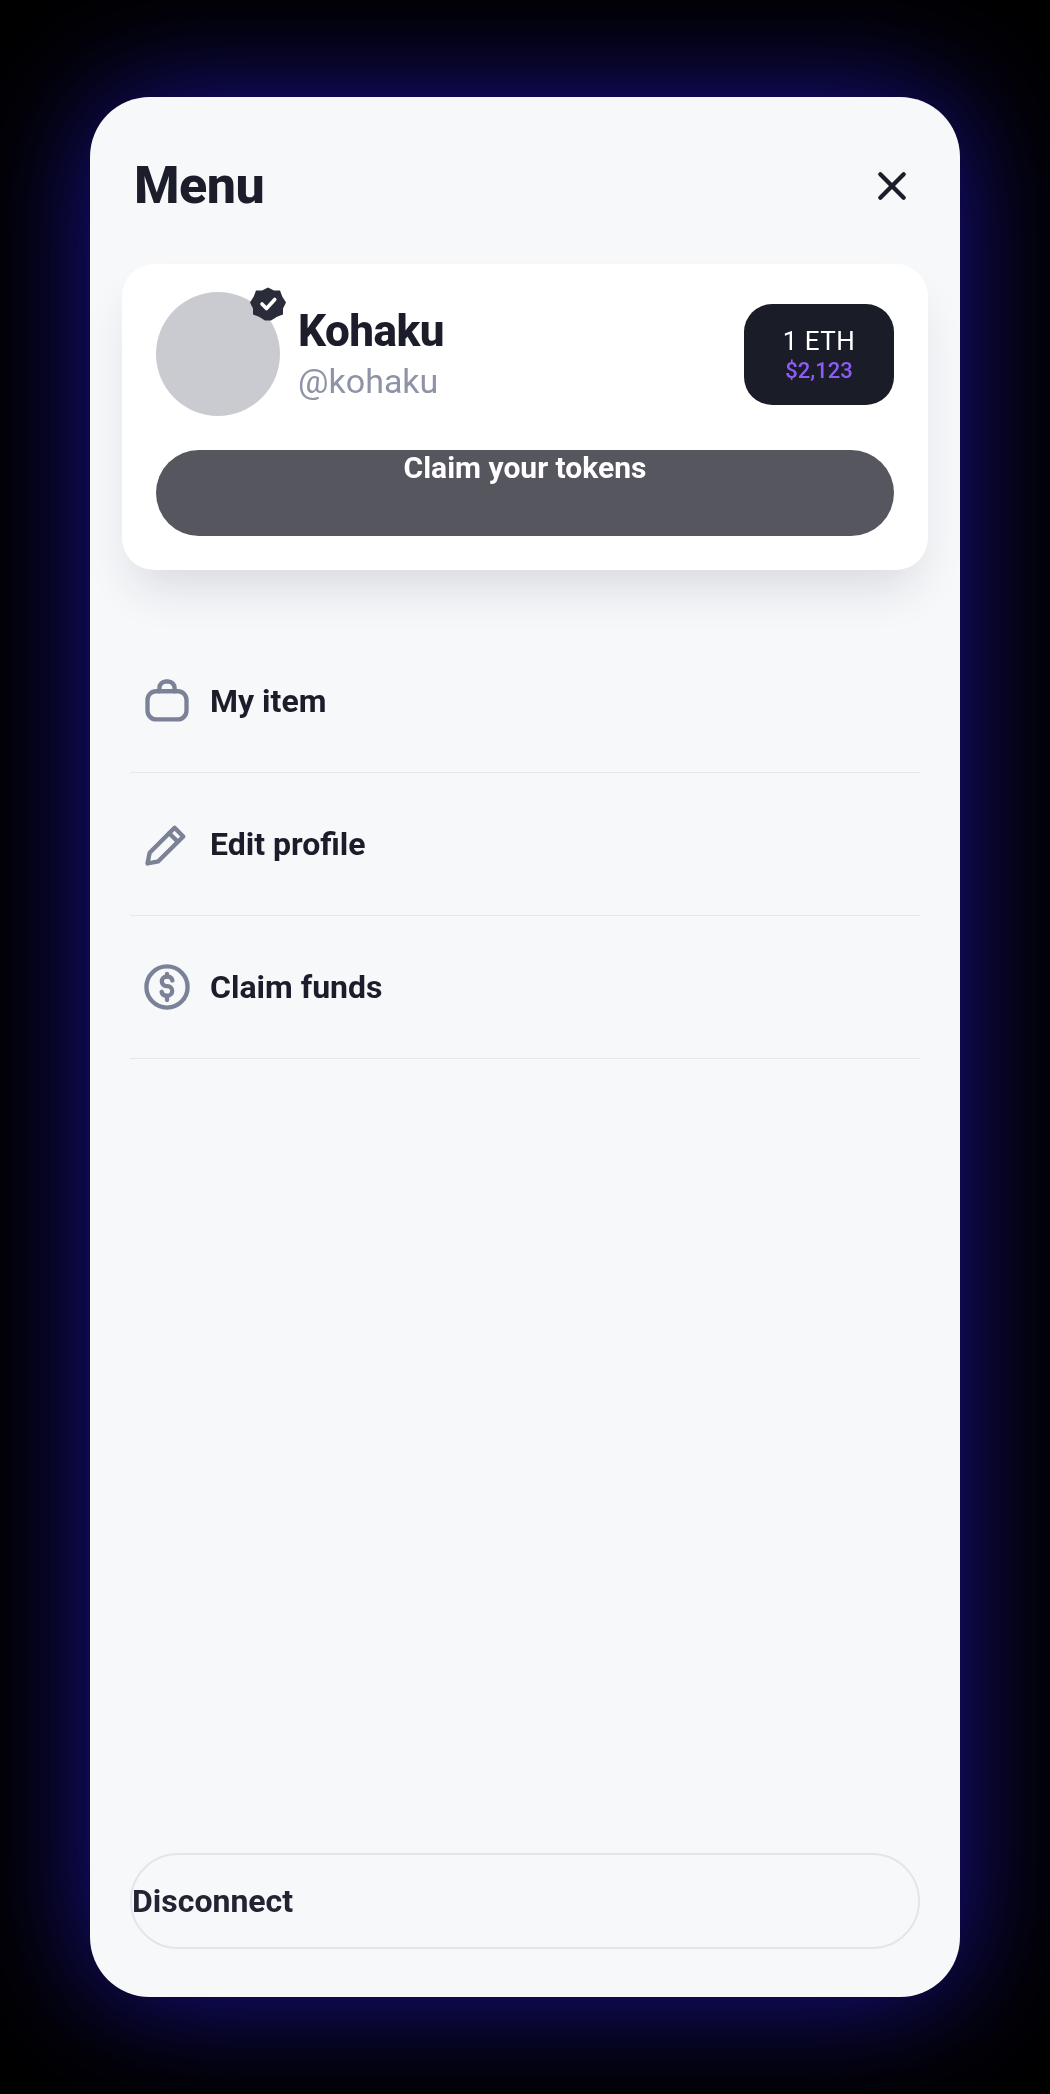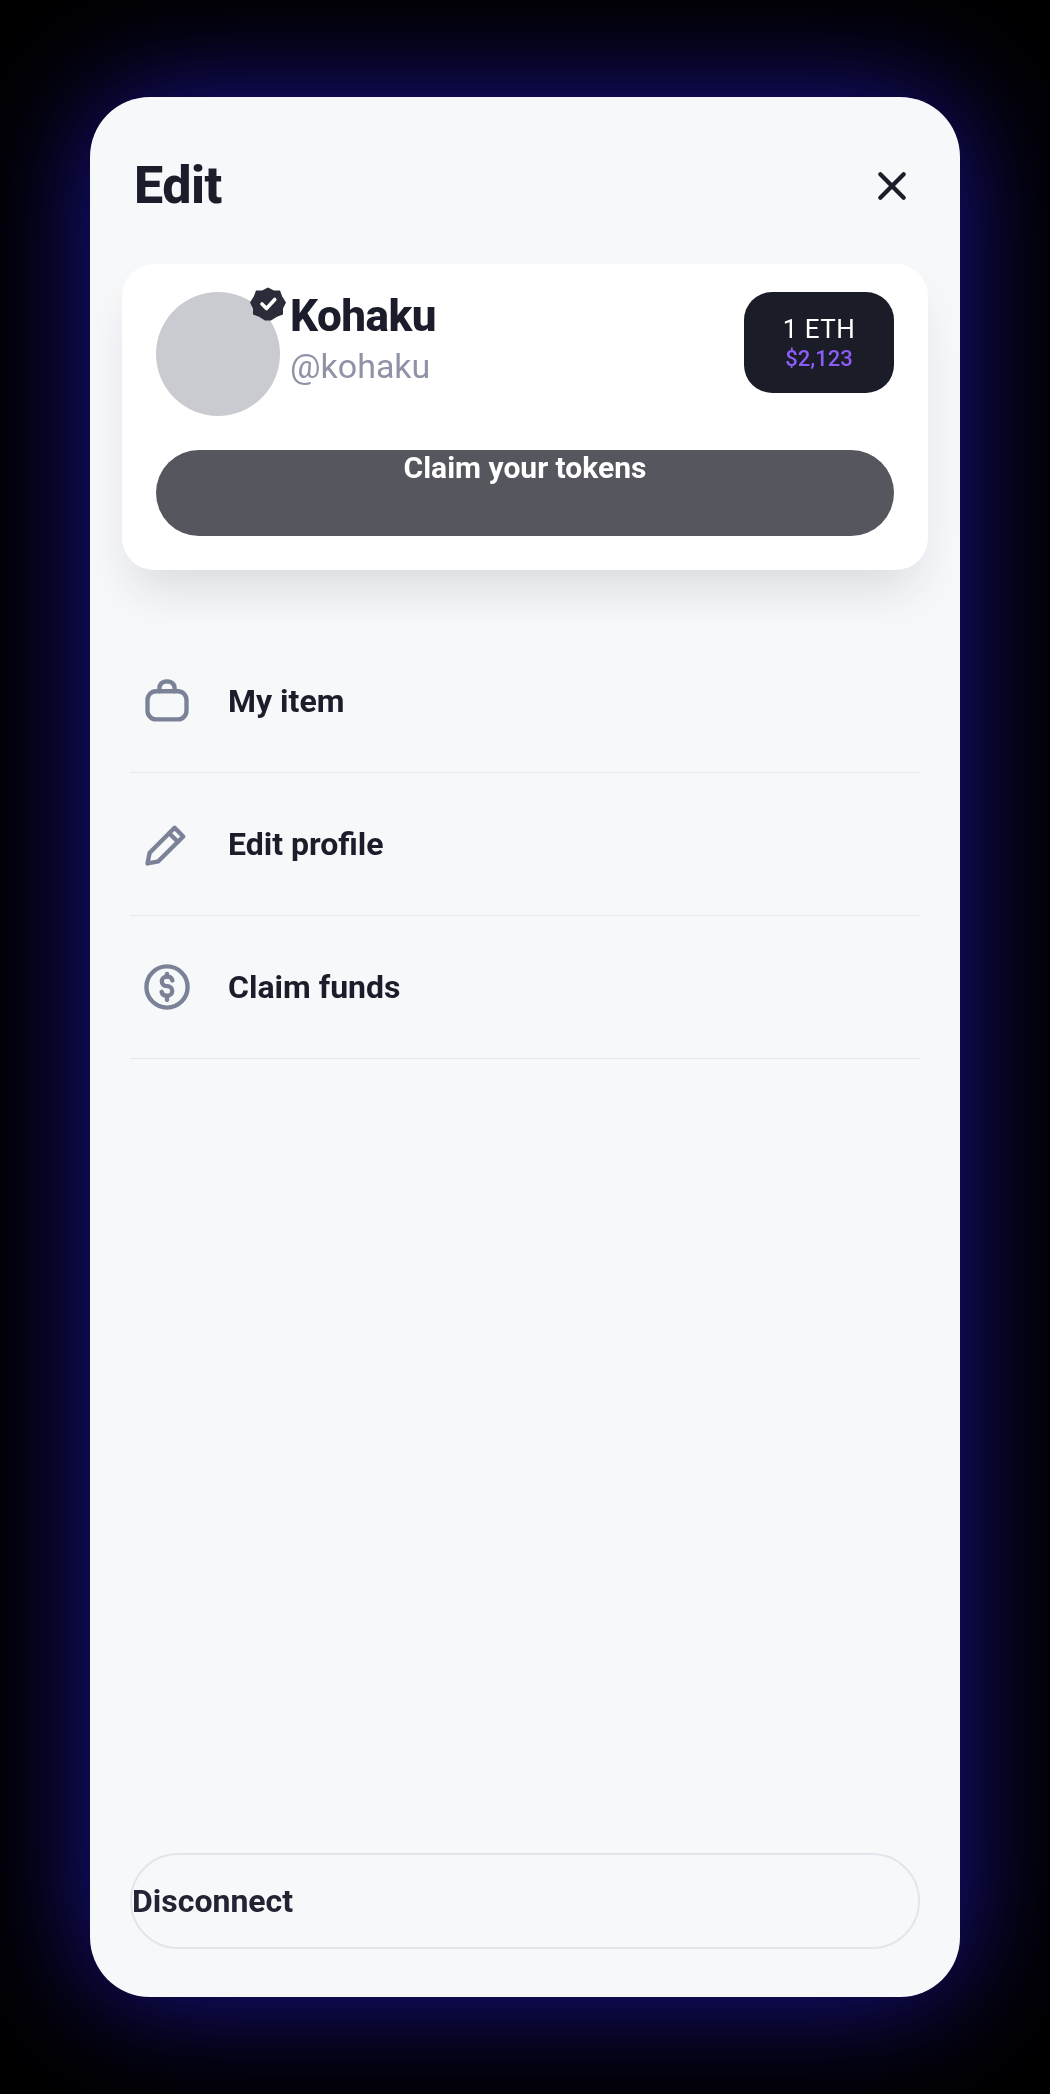--- a/index.html
+++ b/index.html
@@ -50,22 +50,22 @@
 
   .card {
     background: #fff;
     border-radius: 32px;
     padding: 28px 34px 34px 34px;
     box-shadow: 0 28px 48px -12px rgba(30, 35, 60, 0.14);
     margin: 0 -8px 60px -8px;
   }
   .profile-row {
     display: flex;
-    align-items: flex-start;
-    gap: 10px;
+    align-items: center;
+    gap: 18px;
     margin-bottom: 34px;
   }
   .avatar-wrap { position: relative; }
   .avatar {
     width: 124px;
     height: 124px;
     border-radius: 50%;
     background: #C9CBD1;
   }
   .verify-badge {
@@ -124,21 +124,21 @@
     justify-content: center;
     font-size: 30px;
     font-weight: 700;
     cursor: pointer;
   }
 
   .menu-list { display: flex; flex-direction: column; }
   .menu-item {
     display: flex;
     align-items: center;
-    gap: 34px;
+    gap: 16px;
     padding: 44px 10px;
     border-bottom: 1px solid #E5E7ED;
     cursor: pointer;
   }
   .menu-icon {
     width: 54px;
     height: 54px;
     display: flex;
     align-items: center;
     justify-content: center;
@@ -186,21 +186,21 @@
     cursor: pointer;
   }
 </style>
 </head>
 <body>
 
 <div class="device-glow">
 <div class="device">
 
   <div class="header">
-    <div class="header-title">Edit</div>
+    <div class="header-title">Menu</div>
     <div class="close-btn">
       <svg viewBox="0 0 24 24" fill="none" stroke="#1C1D2A" stroke-width="2.6" stroke-linecap="round">
         <line x1="5" y1="5" x2="19" y2="19"></line>
         <line x1="19" y1="5" x2="5" y2="19"></line>
       </svg>
     </div>
   </div>
 
   <div class="card">
     <div class="profile-row">

